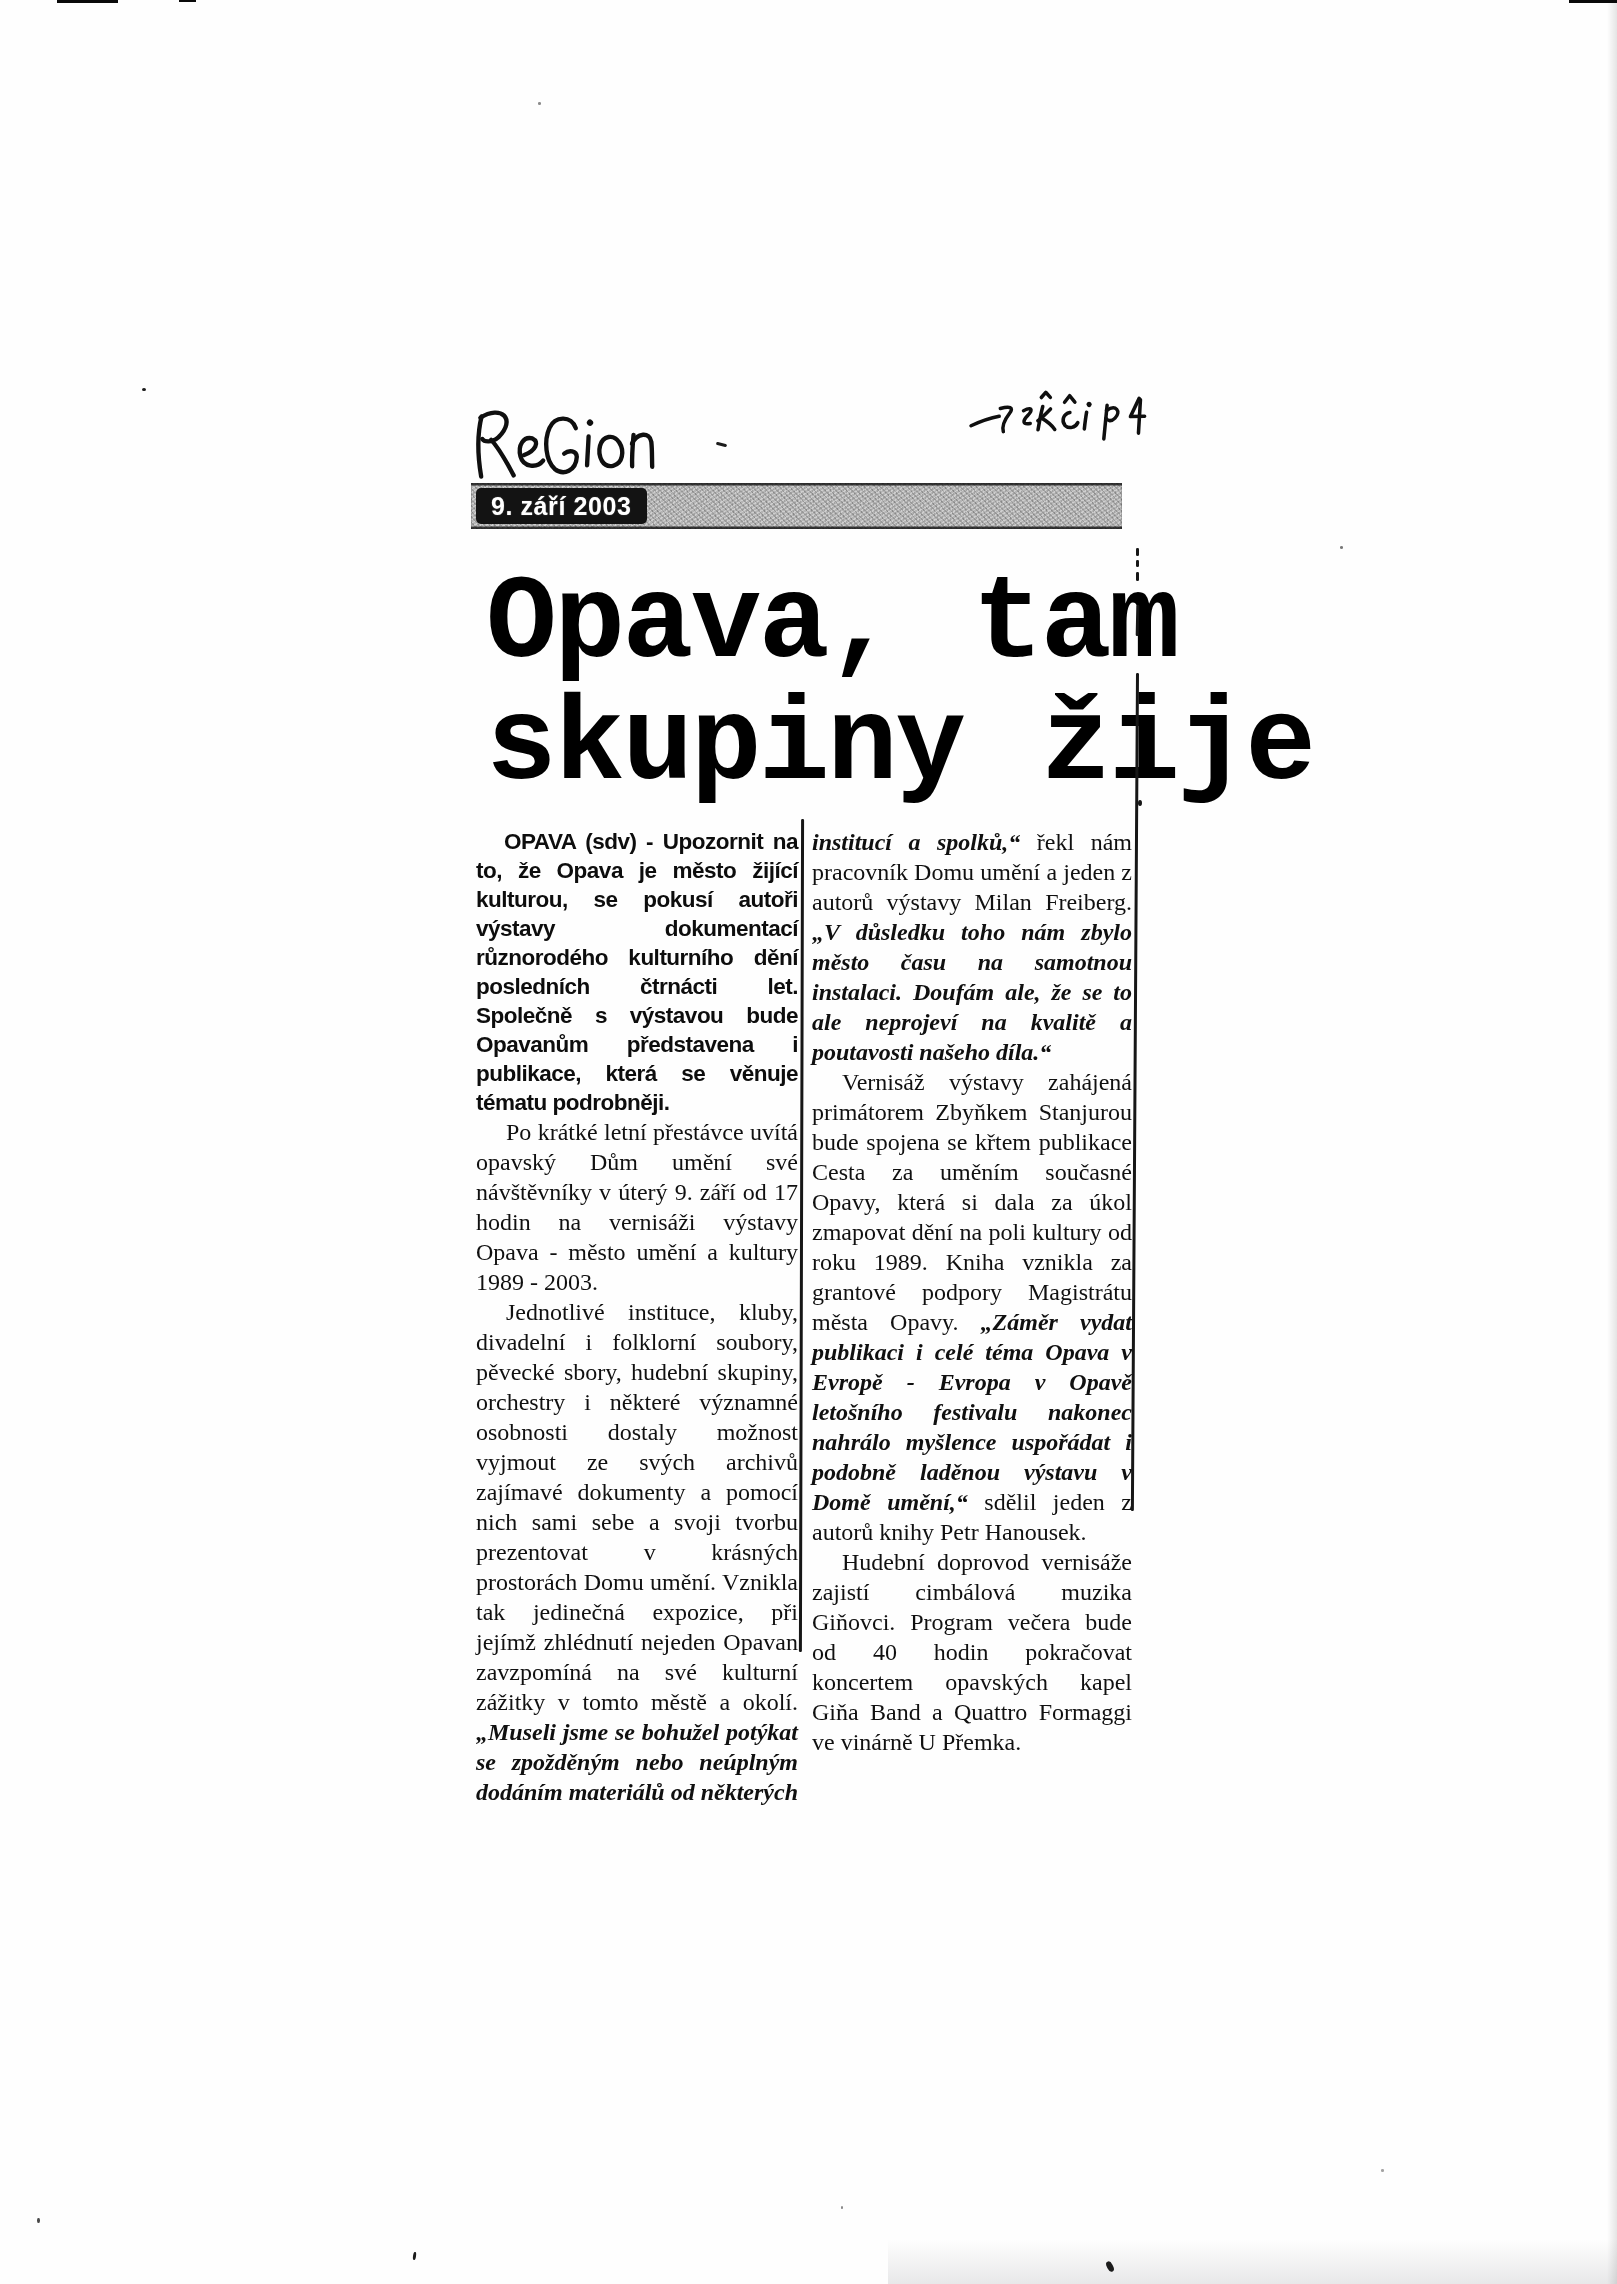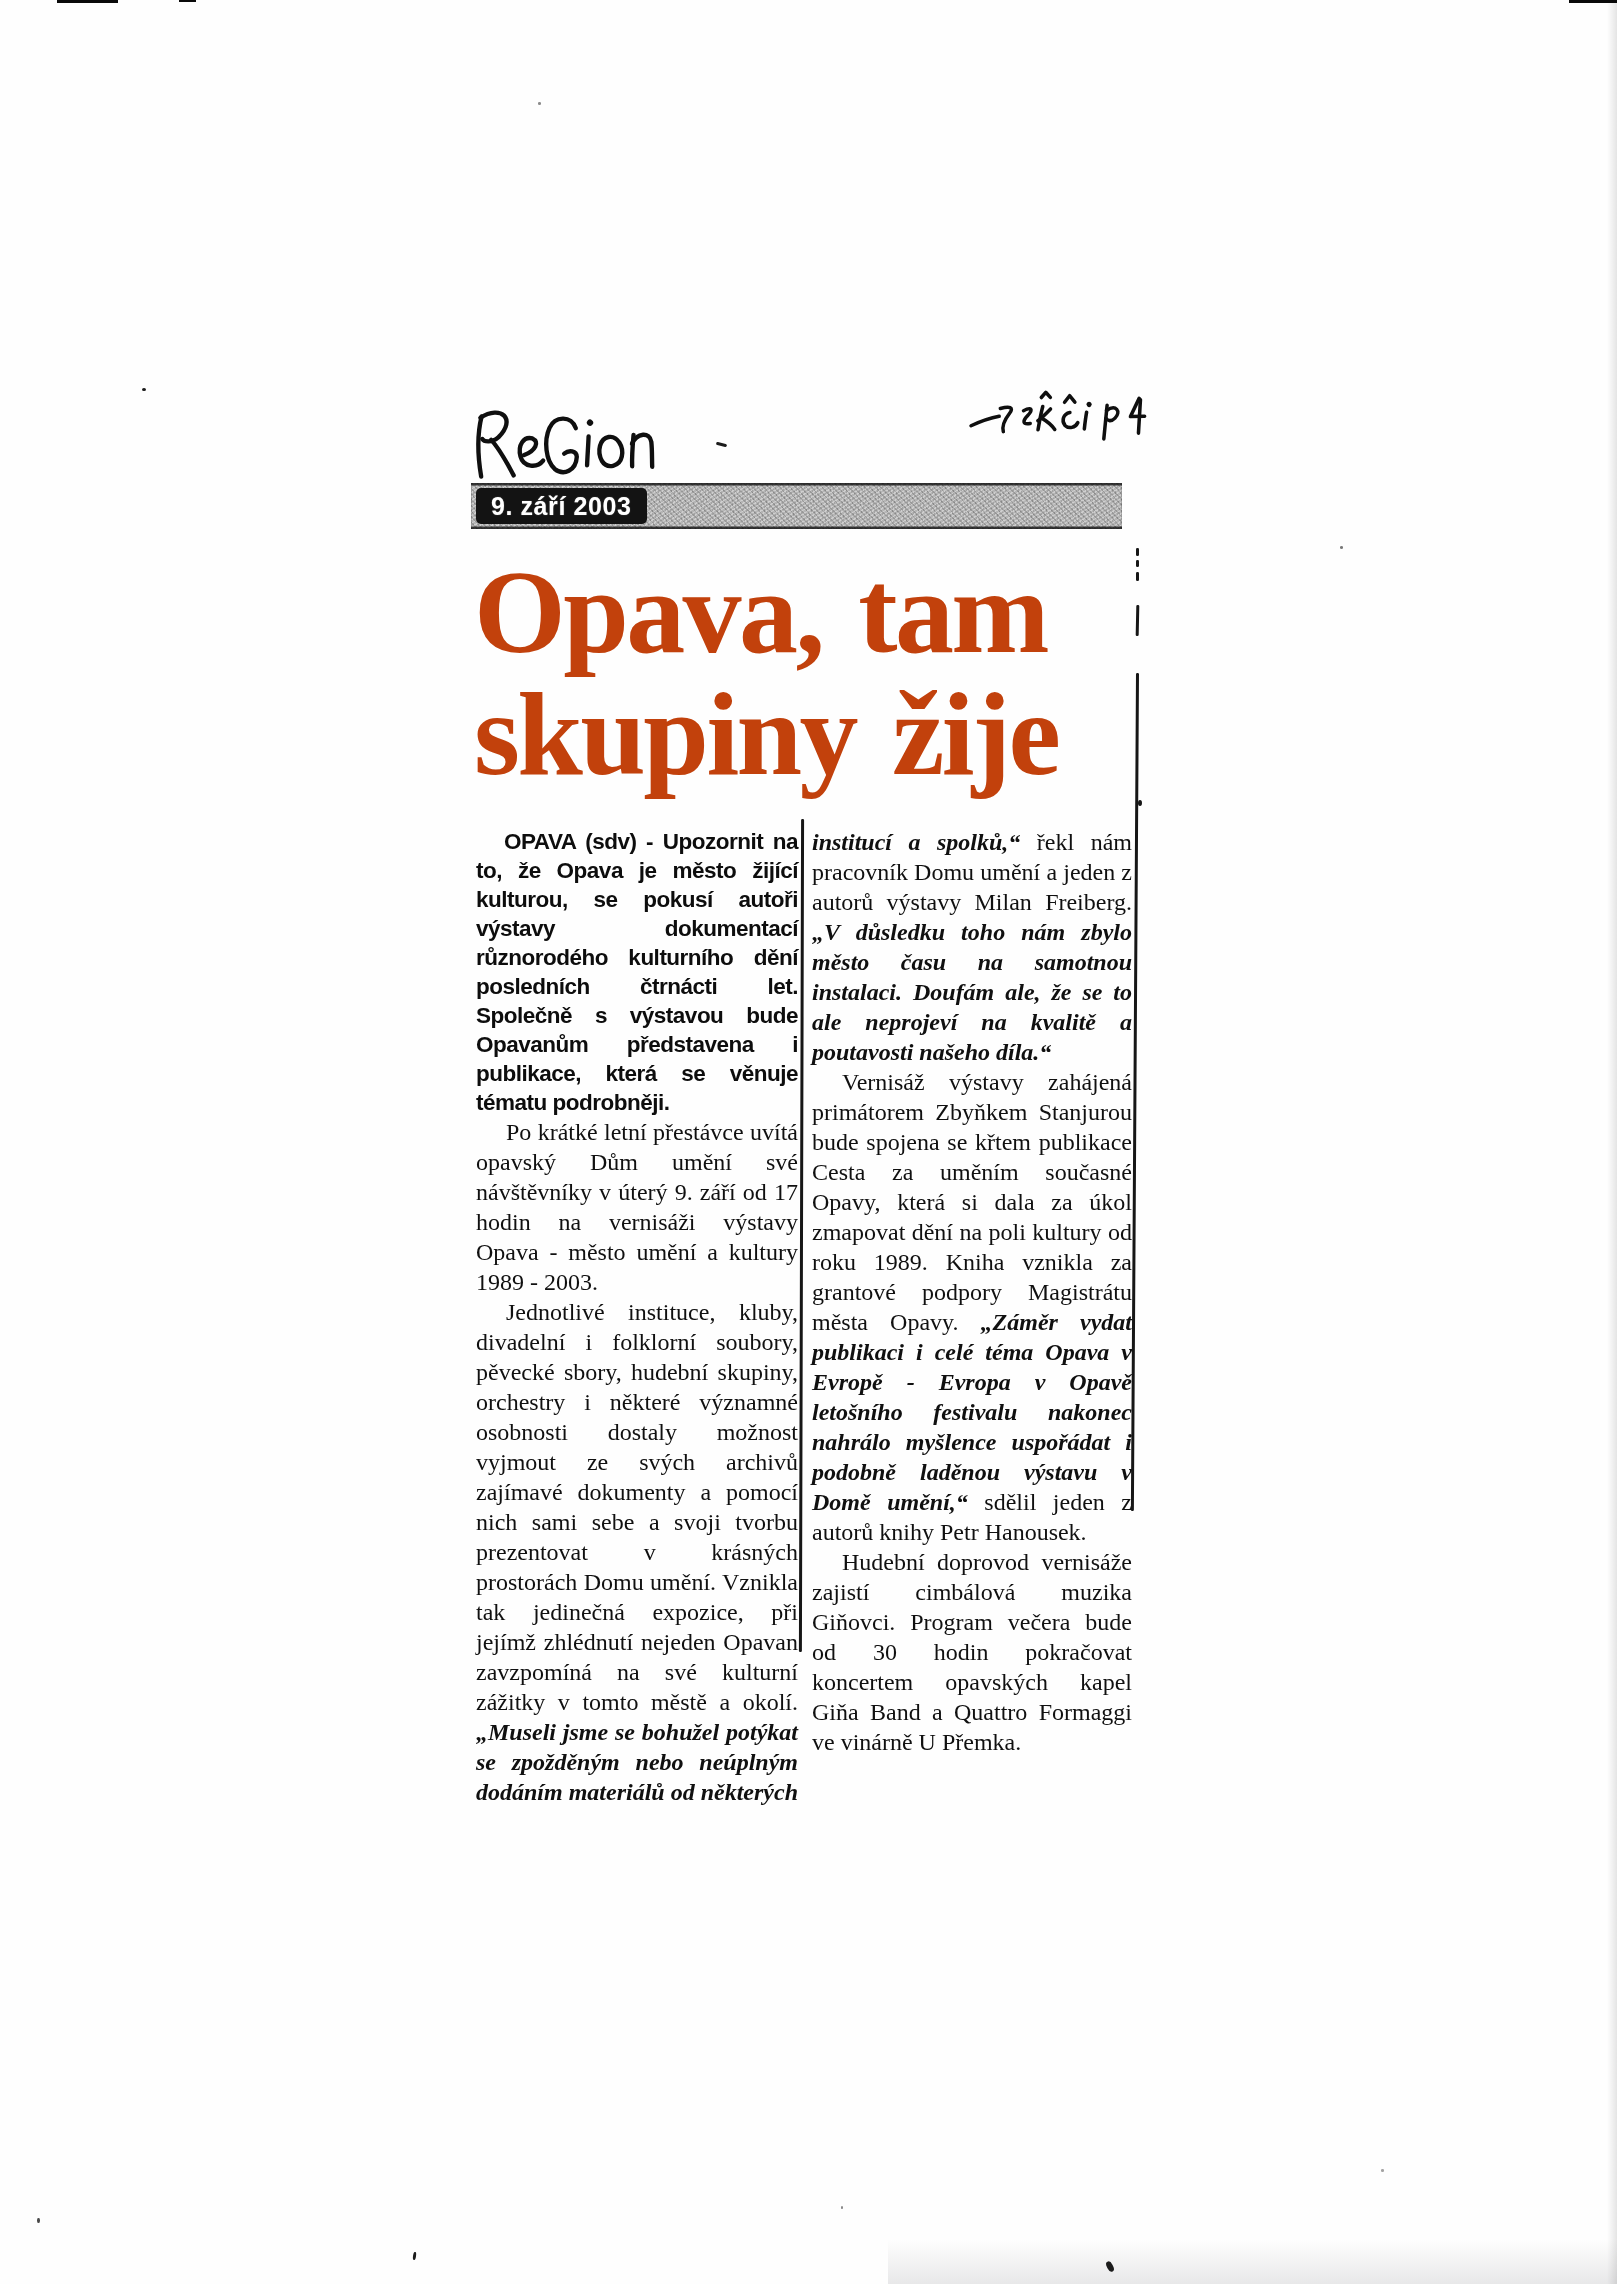--- a/index.html
+++ b/index.html
@@ -45,26 +45,26 @@
     display:flex;align-items:center;
     background:#131313;color:#ffffff;
     font-family:"Liberation Sans", sans-serif;
     font-weight:bold;font-size:25px;letter-spacing:0.6px;
     padding:0 15.4px;border-radius:5px;
     text-shadow:0 0 1.3px rgba(255,255,255,0.35);
   }
 
   
   .headline{
-    position:absolute;left:474px;top:552px;width:663px;margin:0;
-    font-family:Liberation Serif, serif;
+    position:absolute;left:474px;top:552px;width:663px;margin:12px;
+    font-family:Liberation Mono, monospace;
     font-weight:bold;
     font-size:118px;line-height:122px;
     letter-spacing:-2.6px;word-spacing:9px;
-    color:#c2410c;
+    color:#000000;
   }
   .headline span{display:block;white-space:nowrap;}
 
   
   .col{position:absolute;top:827px;}
   .col-left{left:476px;width:322px;}
   .col-right{left:812px;width:320px;}
   .lead{
     margin:0;
     font-family:"Liberation Sans", sans-serif;
@@ -157,21 +157,21 @@
     <div>
         <p class="para"><span>Po krátké letní přestávce uvítá opavský Dům umění své návštěvníky v úterý 9. září od 17 hodin na vernisáži výstavy Opava - město umění a kultury 1989 - 2003.</span></p>
         <p class="para"><span>Jednotlivé instituce, kluby, divadelní i folklorní soubory, pěvecké sbory, hudební skupiny, orchestry i některé významné osobnosti dostaly možnost vyjmout ze svých archivů zajímavé dokumenty a pomocí nich sami sebe a svoji tvorbu prezentovat v krásných prostorách Domu umění. Vznikla tak jedinečná expozice, při jejímž zhlédnutí nejeden Opavan zavzpomíná na své kulturní zážitky v tomto městě a okolí. </span><span class="it">„Museli jsme se bohužel potýkat se zpožděným nebo neúplným dodáním materiálů od některých</span></p>
       </div>
   </div>
 
   <div class="col col-right">
     <div>
         <p class="para noindent"><span class="it">institucí a spolků,“ </span><span>řekl nám pracovník Domu umění a jeden z autorů výstavy Milan Freiberg. </span><span class="it">„V důsledku toho nám zbylo město času na samotnou instalaci. Doufám ale, že se to ale neprojeví na kvalitě a poutavosti našeho díla.“</span></p>
         <p class="para"><span>Vernisáž výstavy zahájená primátorem Zbyňkem Stanjurou bude spojena se křtem publikace Cesta za uměním současné Opavy, která si dala za úkol zmapovat dění na poli kultury od roku 1989. Kniha vznikla za grantové podpory Magistrátu města Opavy. </span><span class="it">„Záměr vydat publikaci i celé téma Opava v Evropě - Evropa v Opavě letošního festivalu nakonec nahrálo myšlence uspořádat i podobně laděnou výstavu v Domě umění,“ </span><span>sdělil jeden z autorů knihy Petr Hanousek.</span></p>
-        <p class="para"><span>Hudební doprovod vernisáže zajistí cimbálová muzika Giňovci. Program večera bude od 30 hodin pokračovat koncertem opavských kapel Giňa Band a Quattro Formaggi ve vinárně U Přemka.</span></p>
+        <p class="para"><span>Hudební doprovod vernisáže zajistí cimbálová muzika Giňovci. Program večera bude od 40 hodin pokračovat koncertem opavských kapel Giňa Band a Quattro Formaggi ve vinárně U Přemka.</span></p>
       </div>
   </div>
 
   <div class="col-divider"></div>
   <div class="cut cut-a1"></div>
   <div class="cut cut-a2"></div>
   <div class="cut cut-a3"></div>
   <div class="cut cut-b"></div>
   <div class="cut cut-c"></div>
   <div class="cut-dot"></div>

